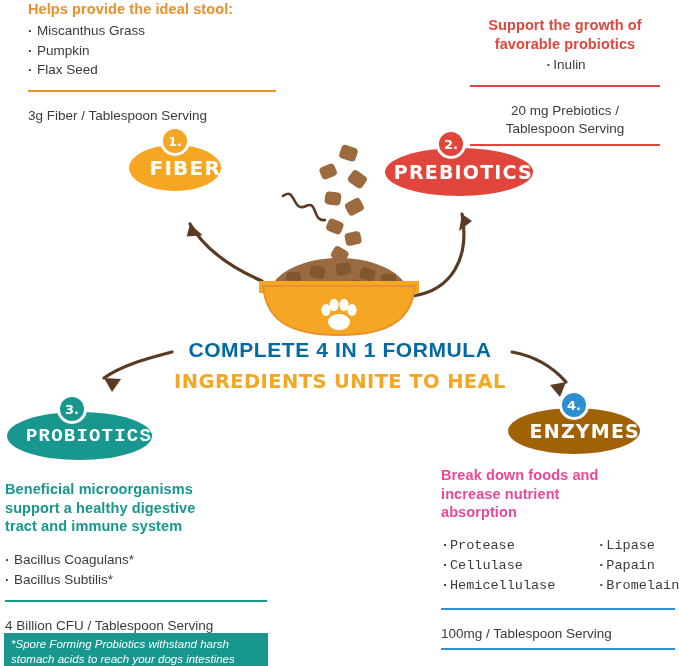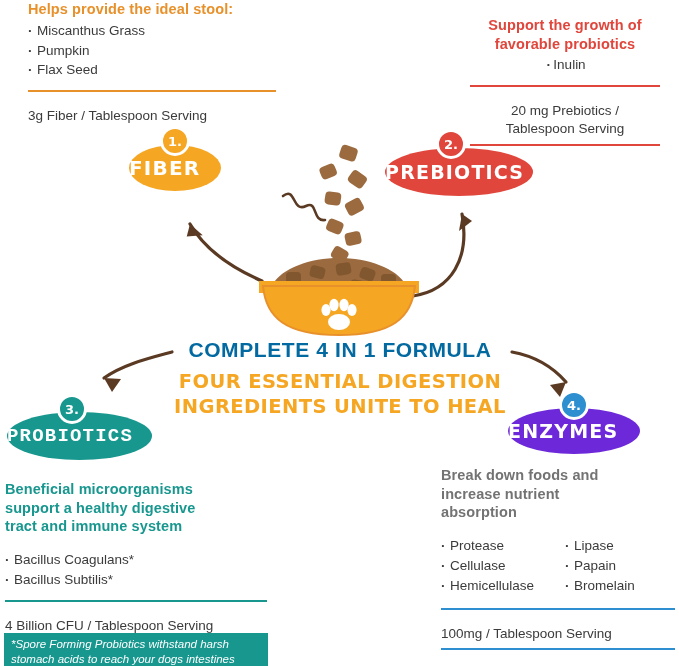--- a/index.html
+++ b/index.html
@@ -34,21 +34,21 @@
 
   .hdr {
     font-weight: bold;
     font-size: 14.5px;
     line-height: 1.28;
     letter-spacing: .1px;
   }
   .hdr.orange { color: #e8912b; }
   .hdr.red    { color: #e0463c; }
   .hdr.teal   { color: #18978f; }
-  .hdr.blue   { color: #737373; }
+  .hdr.blue   { color: #ec4899; }
 
   .bullets {
     font-size: 13.5px;
     line-height: 1.48;
     color: #3b3b3b;
     margin-top: 2px;
   }
   .bullets div { white-space: nowrap; }
   .bullets .b::before {
     content: "\00B7";
@@ -73,32 +73,32 @@
     padding-top: 15px;
     line-height: 1.35;
   }
 
   
   .pill {
     position: absolute;
     border-radius: 50% / 50%;
     display: flex;
     align-items: center;
-    justify-content: flex-start;
+    justify-content: flex-end;
     color: #ffffff;
     font-weight: bold;
     letter-spacing: 1.2px;
     font-size: 20px;
     font-family: "DejaVu Sans", sans-serif;
     text-transform: uppercase;
   }
   .pill.fiber     { background: #f5a623; }
   .pill.prebio    { background: #e0463c; }
   .pill.probio    { background: #18978f; font-family: Liberation Mono, monospace; }
-  .pill.enzymes   { background: #6d28d9; }
+  .pill.enzymes   { background: #a16207; }
 
   .numdot {
     position: absolute;
     width: 30px; height: 30px;
     border-radius: 50%;
     color: #fff;
     font-weight: bold;
     font-size: 13px;
     display: flex;
     align-items: center;
@@ -148,21 +148,21 @@
     background: #18978f;
     color: #ffffff;
     font-style: italic;
     font-size: 11.5px;
     line-height: 1.32;
     padding: 4px 6px 5px 7px;
     box-sizing: border-box;
   }
 
   
-  .cols { display: flex; gap: 31px; }
+  .cols { display: flex; gap: 42px; font-family: Liberation Mono, monospace; }
 </style>
 </head>
 <body>
 
 <div class="stage">
 
   <svg class="bg" viewBox="0 0 679 666">
     <g stroke="#5b3a23" stroke-width="3.2" fill="none" stroke-linecap="round">
 
       <path d="M262,281 C232,268 205,250 190,224"></path>
@@ -252,21 +252,20 @@
 
   <div class="pill prebio" style="left:385px; top:148px; width:148px; height:48px; font-size:19px;">
     <span>PREBIOTICS</span>
   </div>
   <div class="numdot n2" style="left:436px; top:129px;">
     <span>2.</span>
   </div>
 
   <div class="center-title">COMPLETE 4 IN 1 FORMULA</div>
   <div class="center-sub">
-    <div>FOUR ESSENTIAL DIGESTION</div>
     <div>INGREDIENTS UNITE TO HEAL</div>
   </div>
 
   <div class="pill probio" style="left:7px; top:412px; width:145px; height:48px; font-size:19px;">
     <span>PROBIOTICS</span>
   </div>
   <div class="numdot n3" style="left:57px; top:394px;">
     <span>3.</span>
   </div>
 

